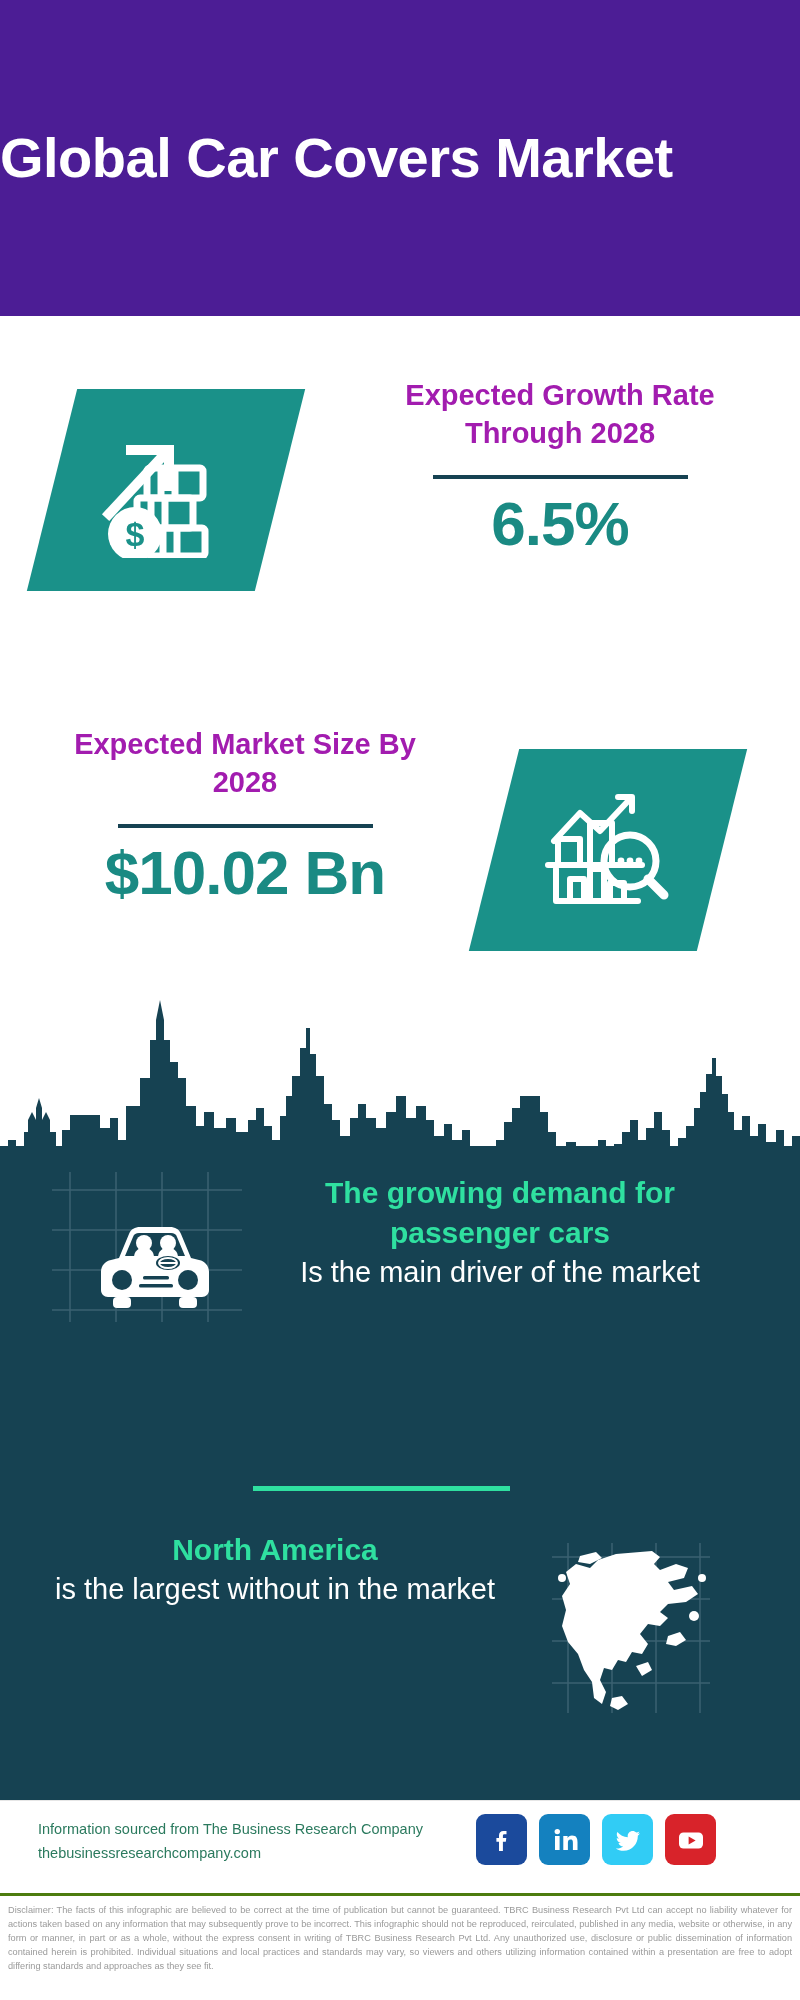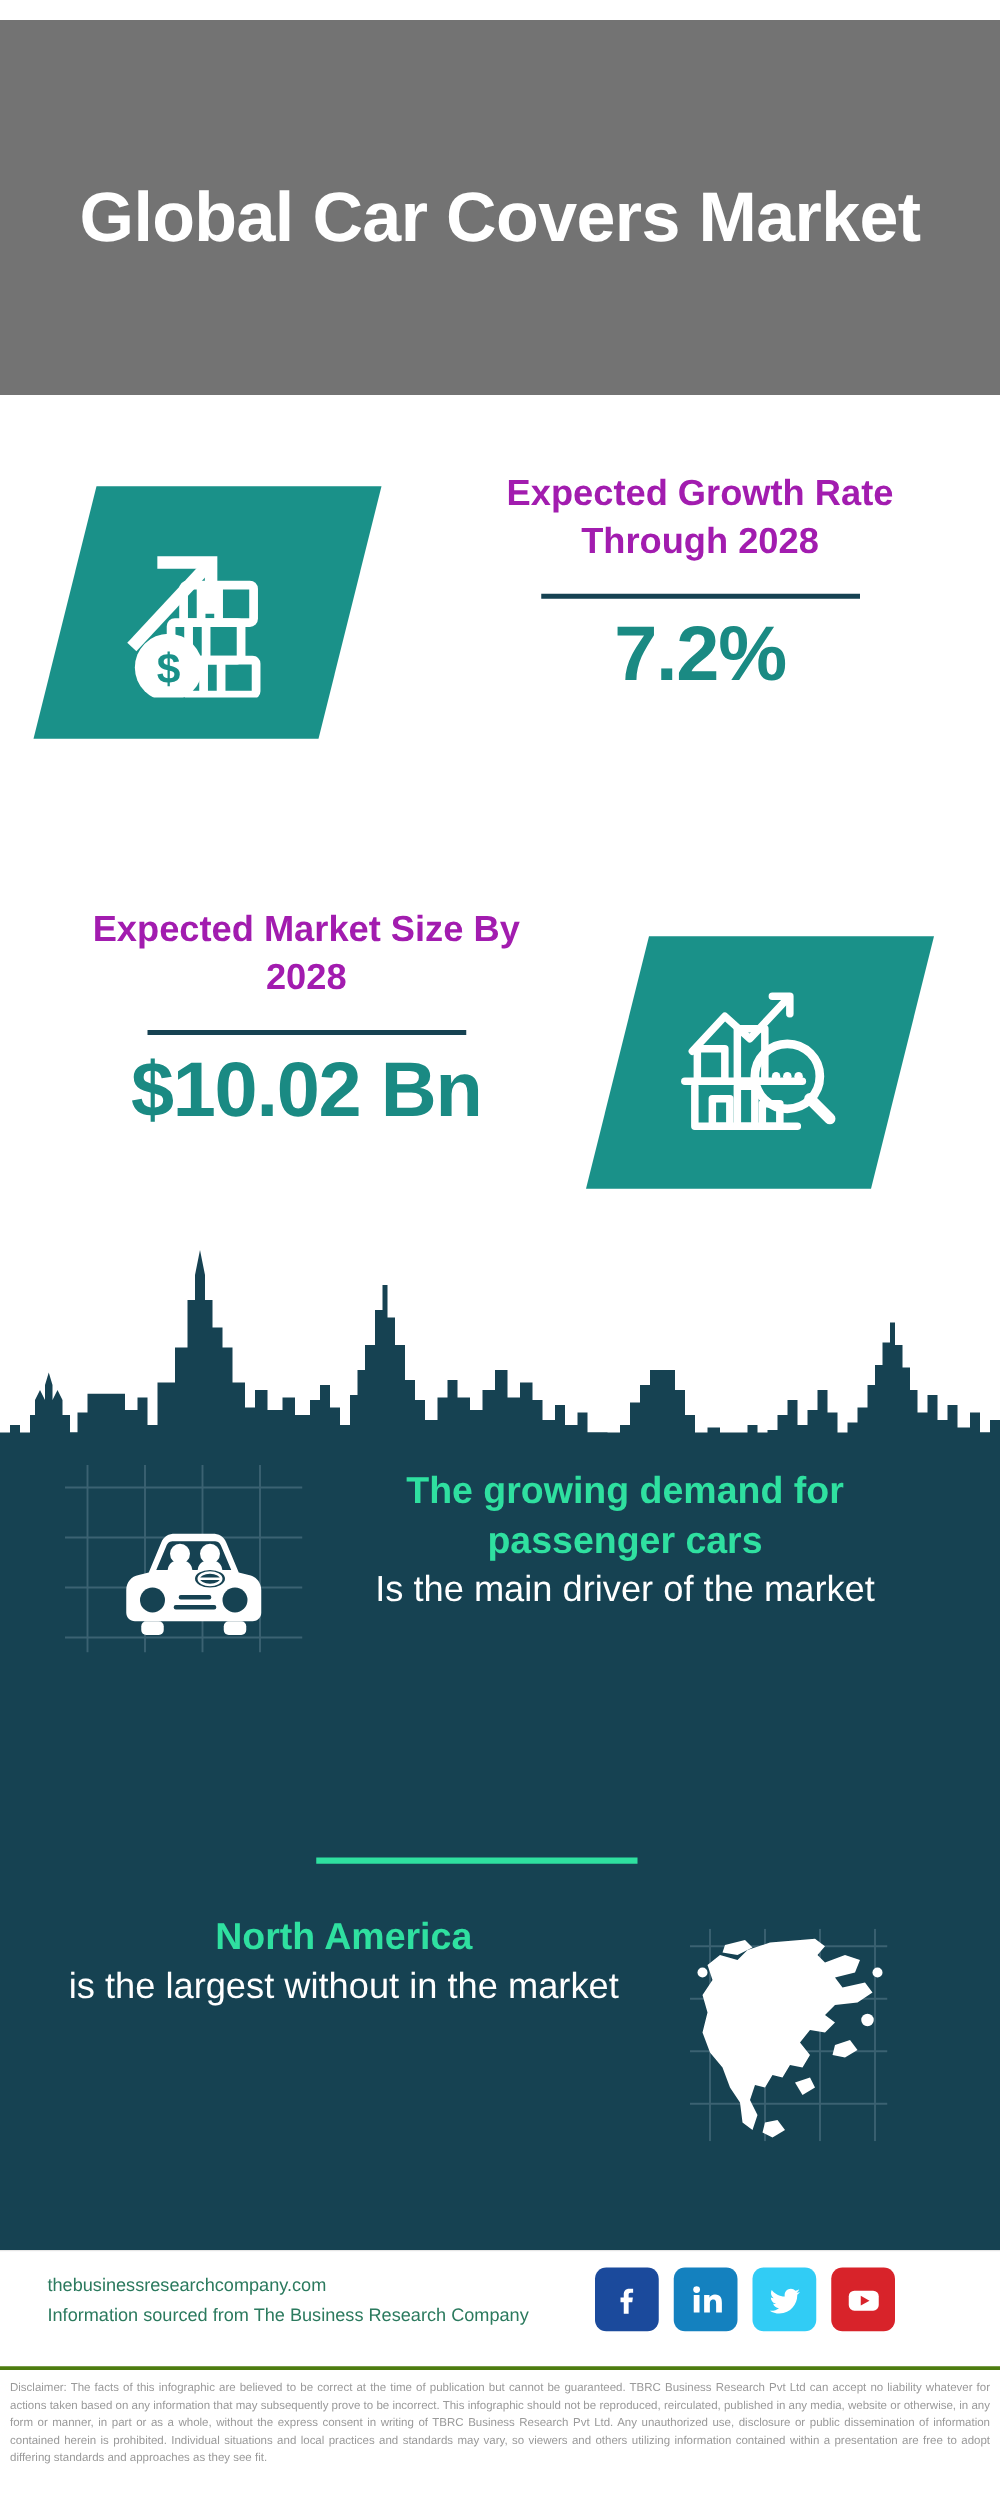--- a/index.html
+++ b/index.html
@@ -7,21 +7,21 @@
   body {
     width:800px; height:2000px; position:relative; overflow:hidden;
     font-family:"Liberation Sans", sans-serif;
     -webkit-font-smoothing:antialiased;
   }
   .page { width:800px; height:2000px; position:relative; background:#fff; }
 
   
   .header{
     position:absolute; left:0; top:0; width:800px; height:316px;
-    background:#737373; display:flex; align-items:center; justify-content:center;margin-top:16px;
+    background:#4c1d95; display:flex; align-items:center; 
   }
   .header h1{
     color:#ffffff; font-size:56px; line-height:1.12; font-weight:bold;
     text-align:center; letter-spacing:-0.5px; max-width:720px;
   }
 
   
   .white-mid{ position:absolute; left:0; top:316px; width:800px; height:960px; background:#fff; }
 
   
@@ -130,21 +130,21 @@
         </g>
         <circle cx="44" cy="116" r="27" fill="#ffffff"></circle>
         <text x="44" y="128" font-family="'Liberation Sans',sans-serif" font-size="34" font-weight="bold" fill="#1a9189" text-anchor="middle">$</text>
       </svg>
     </span>
   </div>
 
   <div class="row-growth-text">
     <div class="kpi-title">Expected Growth Rate Through 2028</div>
     <div class="kpi-rule"></div>
-    <div class="kpi-value">7.2%</div>
+    <div class="kpi-value">6.5%</div>
   </div>
 
   <div class="row-size-text">
     <div class="kpi-title">Expected Market Size By 2028</div>
     <div class="kpi-rule"></div>
     <div class="kpi-value">$10.02 Bn</div>
   </div>
 
   <div class="para" style="left:494px; top:749px; width:228px; height:202px;">
     <span class="glyph">
@@ -281,22 +281,22 @@
         <circle cx="6" cy="30" r="4"></circle>
         <path d="M56,150 L66,148 L72,156 L62,162 L54,158 Z"></path>
         <path d="M80,118 L92,114 L96,122 L86,128 Z"></path>
       </g>
     </svg>
   </span>
 
   <div class="footer"></div>
 
   <div class="src-text">
+    <div>Information sourced from The Business Research Company</div>
     <div>thebusinessresearchcompany.com</div>
-    <div>Information sourced from The Business Research Company</div>
   </div>
 
   <div class="socials">
     <a class="sq sq-fb">
       <svg width="30" height="30" viewBox="0 0 30 30">
           <path fill="#fff" d="M19.5,6h-3.2c-2.6,0-4.3,1.7-4.3,4.4V13H9.4v3.7h2.6V26h3.9v-9.3h2.9l0.5-3.7h-3.4v-2.2c0-1,0.3-1.6,1.7-1.6h1.9V6z"></path>
         </svg>
     </a>
     <a class="sq sq-li">
       <svg width="30" height="30" viewBox="0 0 30 30">

